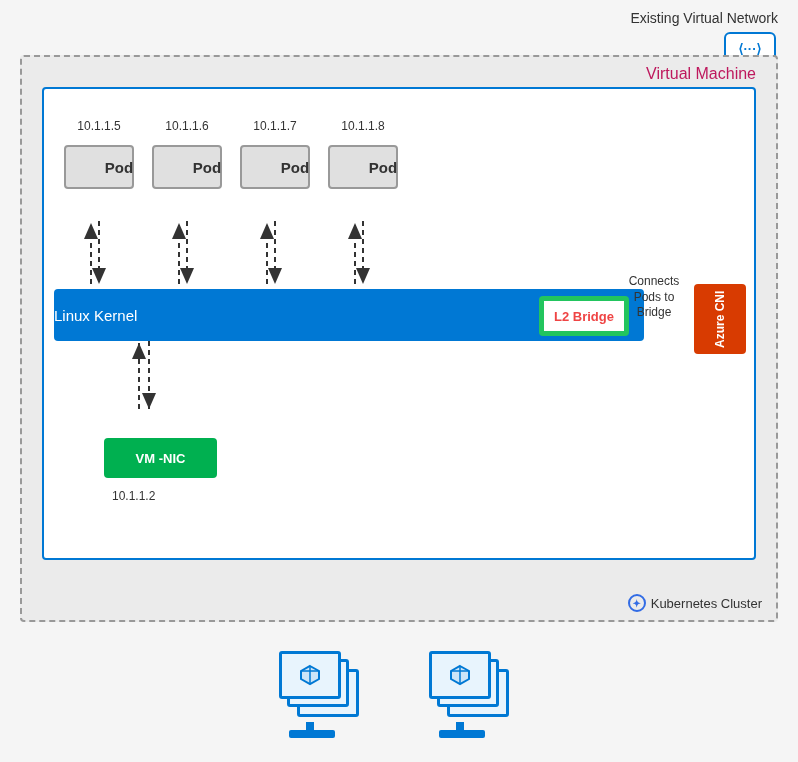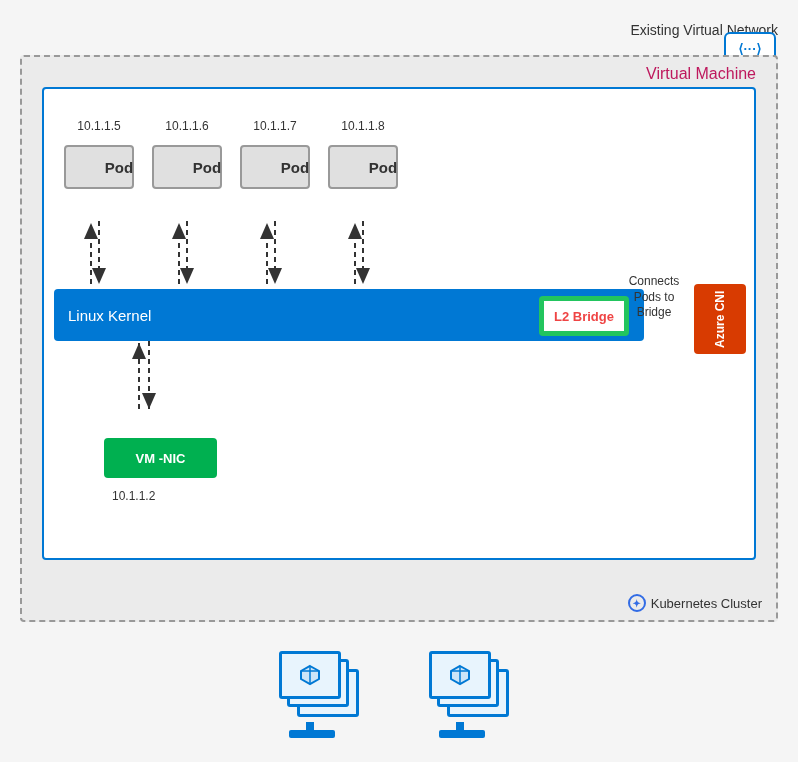--- a/index.html
+++ b/index.html
@@ -15,21 +15,21 @@
     .diagram-container {
       width: 798px;
       height: 762px;
       position: relative;
       background: #f5f5f5;
     }
 
     
     .existing-vnet-label {
       position: absolute;
-      top: 22px;
+      top: 10px;
       right: 20px;
       font-size: 14px;
       color: #333;
     }
 
     
     .network-icon-box {
       position: absolute;
       top: 32px;
       right: 22px;
@@ -131,21 +131,20 @@
     .kernel-bar {
       position: absolute;
       top: 200px;
       left: 10px;
       right: 110px;
       height: 52px;
       background: #0078d4;
       border-radius: 4px;
       display: flex;
       align-items: center;
-      padding-left: 14px;
     }
 
     .kernel-label {
       color: #fff;
       font-size: 15px;
       font-weight: 500;
     }
 
     
     .l2-bridge {

